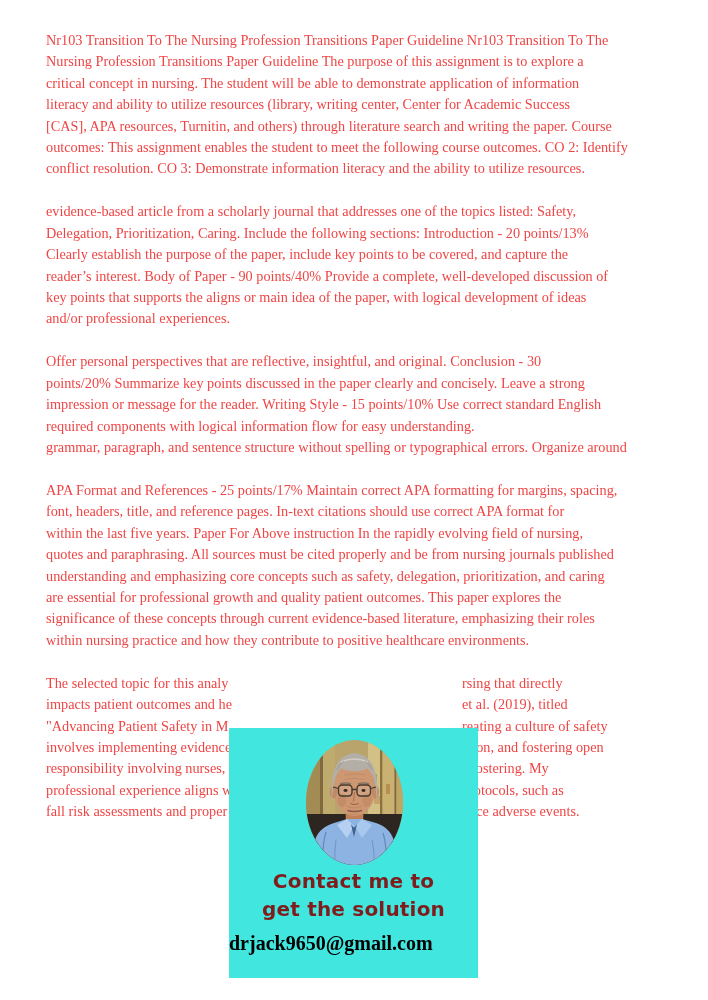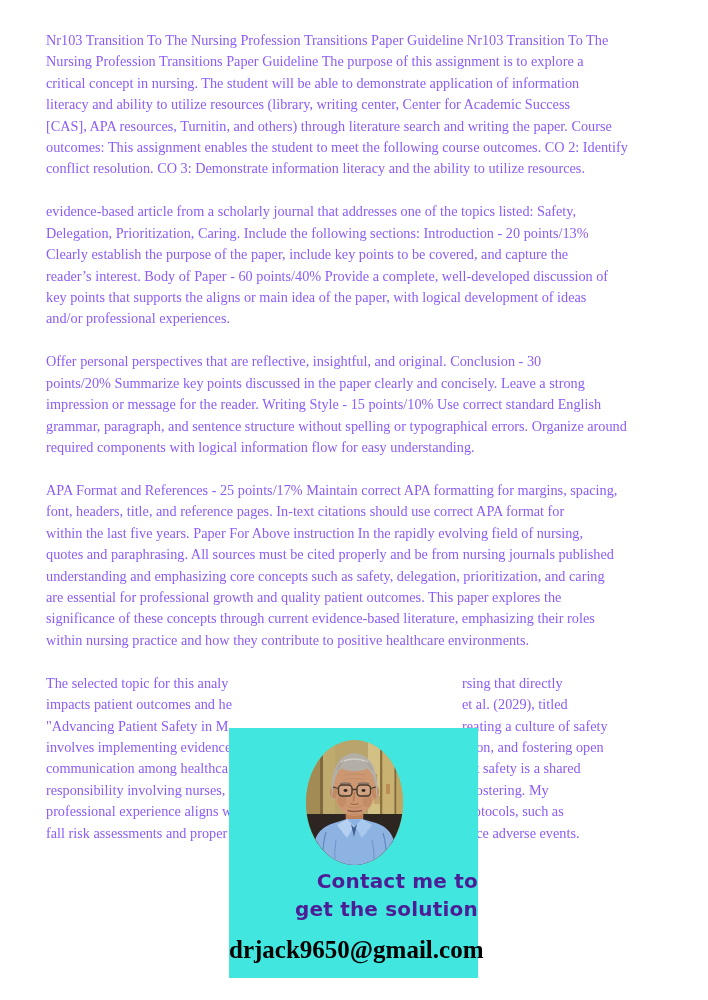--- a/index.html
+++ b/index.html
@@ -4,21 +4,21 @@
 <style>
   html,body { margin:0; padding:0; background:#ffffff; }
   .screen {
     position:relative; width:708px; height:1000px;
     background:#ffffff; overflow:hidden;
     font-family:"Liberation Serif", serif;
   }
   
   .doc {
     position:absolute; left:46px; top:30px; width:632px;
-    color:#8b5cf6; font-size:14.25px; line-height:21.4px;
+    color:#ef4444; font-size:14.25px; line-height:21.4px;
   }
   .para { margin:0 0 21.7px 0; }
   .line { white-space:nowrap; height:21.4px; position:relative; }
   .line .frag-right { position:absolute; left:416px; top:0; white-space:nowrap; }
   
   .promo {
     position:absolute; left:229px; top:728px; width:249px; height:250px;
     z-index:5;
   }
   .photo { position:absolute; left:77px; top:12px; width:97px; height:125px; }
@@ -26,21 +26,21 @@
     position:absolute; top:139px; left:0; width:100%;
     text-align:center;
     font-family:"DejaVu Sans", sans-serif;
     font-weight:700; font-size:20px; line-height:28px;
     letter-spacing:0.2px;
   }
   .email {
     position:absolute; top:203px; left:0; width:100%;
     text-align:left;
     font-family:"Liberation Serif", serif;
-    font-weight:700; font-size:25px; line-height:24px;margin-top:7px;
+    font-weight:700; font-size:20px; line-height:24px;
   }
 </style>
 </head>
 <body>
 
 <div class="screen">
 
   <div class="doc">
 
   <div class="para">
@@ -49,47 +49,46 @@
         <div class="line">critical concept in nursing. The student will be able to demonstrate application of information</div>
         <div class="line">literacy and ability to utilize resources (library, writing center, Center for Academic Success</div>
         <div class="line">[CAS], APA resources, Turnitin, and others) through literature search and writing the paper. Course</div>
         <div class="line">outcomes: This assignment enables the student to meet the following course outcomes. CO 2: Identify</div>
         <div class="line">conflict resolution. CO 3: Demonstrate information literacy and the ability to utilize resources.</div>
       </div>
       <div class="para">
         <div class="line">evidence-based article from a scholarly journal that addresses one of the topics listed: Safety,</div>
         <div class="line">Delegation, Prioritization, Caring. Include the following sections: Introduction - 20 points/13%</div>
         <div class="line">Clearly establish the purpose of the paper, include key points to be covered, and capture the</div>
-        <div class="line">reader’s interest. Body of Paper - 60 points/40% Provide a complete, well-developed discussion of</div>
+        <div class="line">reader’s interest. Body of Paper - 90 points/40% Provide a complete, well-developed discussion of</div>
         <div class="line">key points that supports the aligns or main idea of the paper, with logical development of ideas</div>
         <div class="line">and/or professional experiences.</div>
       </div>
       <div class="para">
         <div class="line">Offer personal perspectives that are reflective, insightful, and original. Conclusion - 30</div>
         <div class="line">points/20% Summarize key points discussed in the paper clearly and concisely. Leave a strong</div>
         <div class="line">impression or message for the reader. Writing Style - 15 points/10% Use correct standard English</div>
+        <div class="line">required components with logical information flow for easy understanding.</div>
         <div class="line">grammar, paragraph, and sentence structure without spelling or typographical errors. Organize around</div>
-        <div class="line">required components with logical information flow for easy understanding.</div>
       </div>
       <div class="para">
         <div class="line">APA Format and References - 25 points/17% Maintain correct APA formatting for margins, spacing,</div>
         <div class="line">font, headers, title, and reference pages. In-text citations should use correct APA format for</div>
         <div class="line">within the last five years. Paper For Above instruction In the rapidly evolving field of nursing,</div>
         <div class="line">quotes and paraphrasing. All sources must be cited properly and be from nursing journals published</div>
         <div class="line">understanding and emphasizing core concepts such as safety, delegation, prioritization, and caring</div>
         <div class="line">are essential for professional growth and quality patient outcomes. This paper explores the</div>
         <div class="line">significance of these concepts through current evidence-based literature, emphasizing their roles</div>
         <div class="line">within nursing practice and how they contribute to positive healthcare environments.</div>
       </div>
       <div class="para">
         <div class="line"><span class="frag-left">The selected topic for this analy</span><span class="frag-right">rsing that directly</span></div>
-        <div class="line"><span class="frag-left">impacts patient outcomes and he</span><span class="frag-right">et al. (2029), titled</span></div>
+        <div class="line"><span class="frag-left">impacts patient outcomes and he</span><span class="frag-right">et al. (2019), titled</span></div>
         <div class="line"><span class="frag-left">"Advancing Patient Safety in M</span><span class="frag-right">reating a culture of safety</span></div>
         <div class="line"><span class="frag-left">involves implementing evidence</span><span class="frag-right">ation, and fostering open</span></div>
-        <div class="line"><span class="frag-left">communication among healthca</span><span class="frag-right">hat safety is a shared</span></div>
         <div class="line"><span class="frag-left">responsibility involving nurses,</span><span class="frag-right">s fostering. My</span></div>
         <div class="line"><span class="frag-left">professional experience aligns w</span><span class="frag-right">protocols, such as</span></div>
         <div class="line"><span class="frag-left">fall risk assessments and proper</span><span class="frag-right">duce adverse events.</span></div>
       </div>
     </div>
 
   <div class="promo" style="background: rgb(65, 230, 223);">
     <div class="photo">
       <svg width="97" height="125" viewBox="0 0 97 125" xmlns="http://www.w3.org/2000/svg">
         <defs>
@@ -143,20 +142,20 @@
           <path d="M 64.5,48.5 L 70,47" stroke="#43392d" stroke-width="1.2" fill="none"></path>
           <ellipse cx="39.5" cy="50.5" rx="2" ry="1.4" fill="#2f2a25"></ellipse>
           <ellipse cx="57.5" cy="50.5" rx="2" ry="1.4" fill="#2f2a25"></ellipse>
           <path d="M 48.5,52 L 47.5,61.5" stroke="#a97048" stroke-width="1" fill="none"></path>
           <path d="M 44.5,63.5 Q 48.5,65.5 52.5,63.5" stroke="#9c6540" stroke-width="1.1" fill="none"></path>
           <path d="M 41.5,70.5 Q 48.5,72.5 56,70.5" stroke="#8a5741" stroke-width="1.4" fill="none"></path>
           <path d="M 44,74 Q 48.5,75 53,74" stroke="#b07c58" stroke-width="0.8" fill="none" opacity="0.6"></path>
         </g>
       </svg>
     </div>
-    <div class="headline" style="color: #4c1d95; text-align: right;">
+    <div class="headline" style="color: #7f1d1d;">
       <div>Contact me to</div>
       <div>get the solution</div>
     </div>
     <div class="email" style="color: rgb(0, 0, 0);">drjack9650@gmail.com</div>
   </div>
 
 </div>
 
 </body></html>

